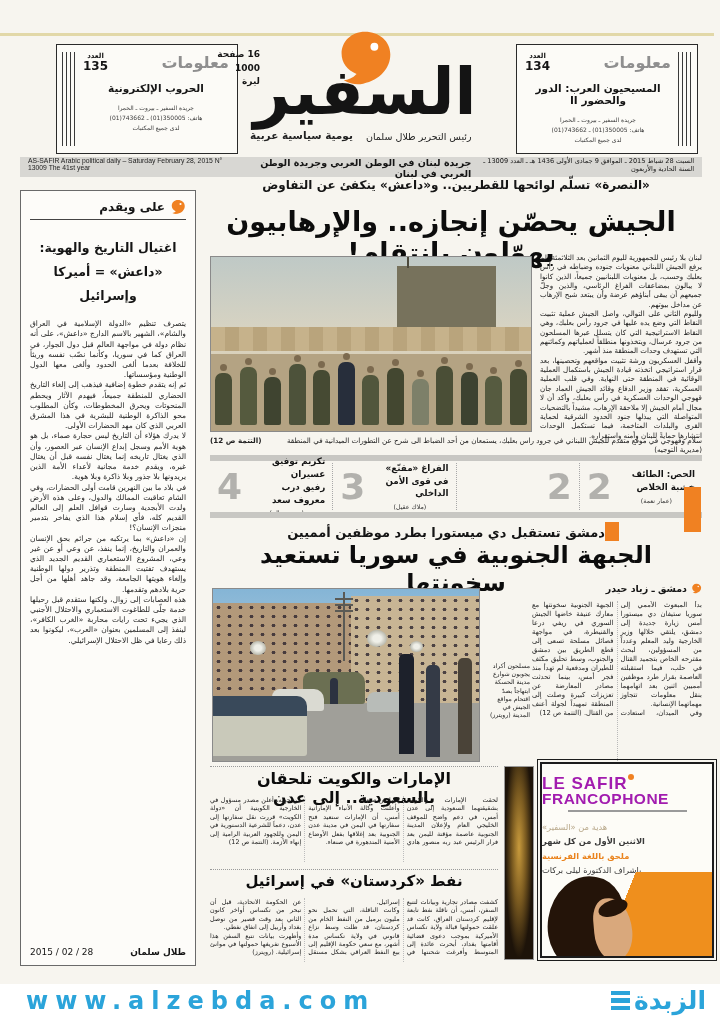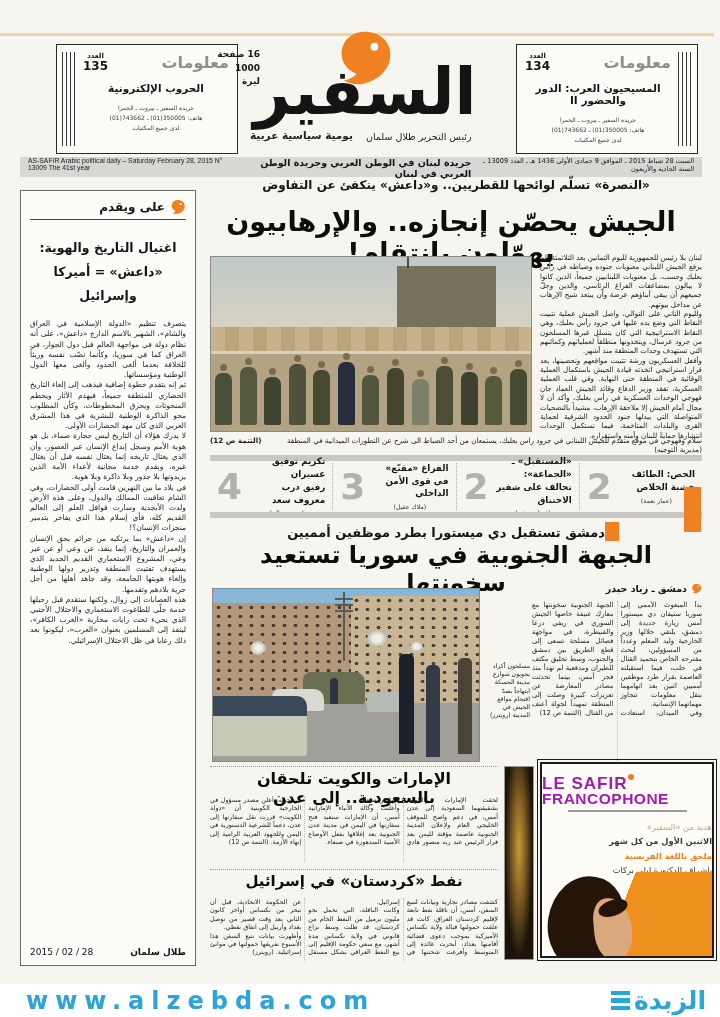--- a/index.html
+++ b/index.html
@@ -99,21 +99,21 @@
   .oil-body{position:absolute;left:210px;top:898px;width:288px;height:64px;columns:3;column-gap:7px;column-rule:1px dotted #bdbdbd;font-size:6.4px;line-height:8.4px;text-align:justify;direction:rtl;white-space:pre-line;overflow:hidden;color:#1b1b1b;}
 
   
   .strip-ad{position:absolute;left:504px;top:766px;width:30px;height:194px;border:1px solid #999;box-sizing:border-box;background:radial-gradient(ellipse at 50% 42%,#c89a3c 0%,#7a5a20 35%,transparent 70%),#1d1309;}
   .franco{position:absolute;left:540px;top:762px;width:174px;height:196px;background:#fdfcf7;border:2px solid #1c1c1c;outline:1px solid #1c1c1c;outline-offset:2px;box-sizing:border-box;overflow:hidden;}
   .franco-logo{margin-top:10px;font-family:"Liberation Sans","DejaVu Sans",sans-serif;font-weight:bold;color:#a21caf;line-height:.95;}
   .franco-logo .l1{font-size:17px;letter-spacing:1px;}
   .franco-logo .l2{font-size:15.5px;letter-spacing:.5px;}
   .franco-dot{display:inline-block;width:6px;height:6px;border-radius:50%;background:#f08122;vertical-align:9px;margin:0 1px;}
   .franco-sub{width:70%;height:2px;background:#9a9a9a;margin:3px auto 8px;}
-  .franco-lines{text-align:right;direction:rtl;font-size:8.3px;line-height:1.75;padding-left:48px;}
+  .franco-lines{text-align:left;direction:rtl;font-size:8.3px;line-height:1.75;}
   .fr-gift{color:#b9a98c;} .fr-when{color:#3a3a3a;font-weight:bold;} .fr-what{color:#ea831d;font-weight:bold;} .fr-who{color:#3a3a3a;}
   .franco-art{position:absolute;left:0;right:0;bottom:0;height:84px;}
   .franco-wedge{position:absolute;inset:0;background:linear-gradient(112deg,transparent 46%,#ef8f1d 46%);}
   .franco-hair{position:absolute;left:6px;bottom:-14px;width:76px;height:94px;background:#241409;border-radius:52% 46% 42% 50%;transform:rotate(9deg);}
   .franco-face{position:absolute;left:52px;bottom:-4px;width:38px;height:62px;background:#d9a87c;border-radius:38% 60% 48% 50%;transform:rotate(-5deg);}
   .franco-strand{position:absolute;left:56px;bottom:40px;width:30px;height:16px;background:#241409;border-radius:50%;transform:rotate(-18deg);}
 
   
   .banner{position:absolute;left:0;top:984px;width:720px;height:33px;background:#ffffff;display:flex;direction:ltr;align-items:center;justify-content:space-between;padding:0 12px;box-sizing:border-box;}
   .banner-url{color:#2ba4da;font-size:24px;font-weight:bold;letter-spacing:7px;margin-left:14px;}
@@ -247,25 +247,20 @@
   <div class="index-items">
     <div class="idx-item">
       <div class="idx-text">
         <div>الحص: الطائف</div>
         <div>خشبة الخلاص</div>
         <div class="idx-by">(عمار نعمة)</div>
       </div>
       <div class="idx-num">2</div>
     </div>
     <div class="idx-item">
-      <div class="idx-text">
-        <div>«المستقبل» ـ «الجماعة»:</div>
-        <div>تحالف على شفير الاختناق</div>
-        <div class="idx-by">(غسان ريفي)</div>
-      </div>
       <div class="idx-num">2</div>
     </div>
     <div class="idx-item">
       <div class="idx-text">
         <div>الفراغ «مقنّع»</div>
         <div>في قوى الأمن الداخلي</div>
         <div class="idx-by">(ملاك عقيل)</div>
       </div>
       <div class="idx-num">3</div>
     </div>

